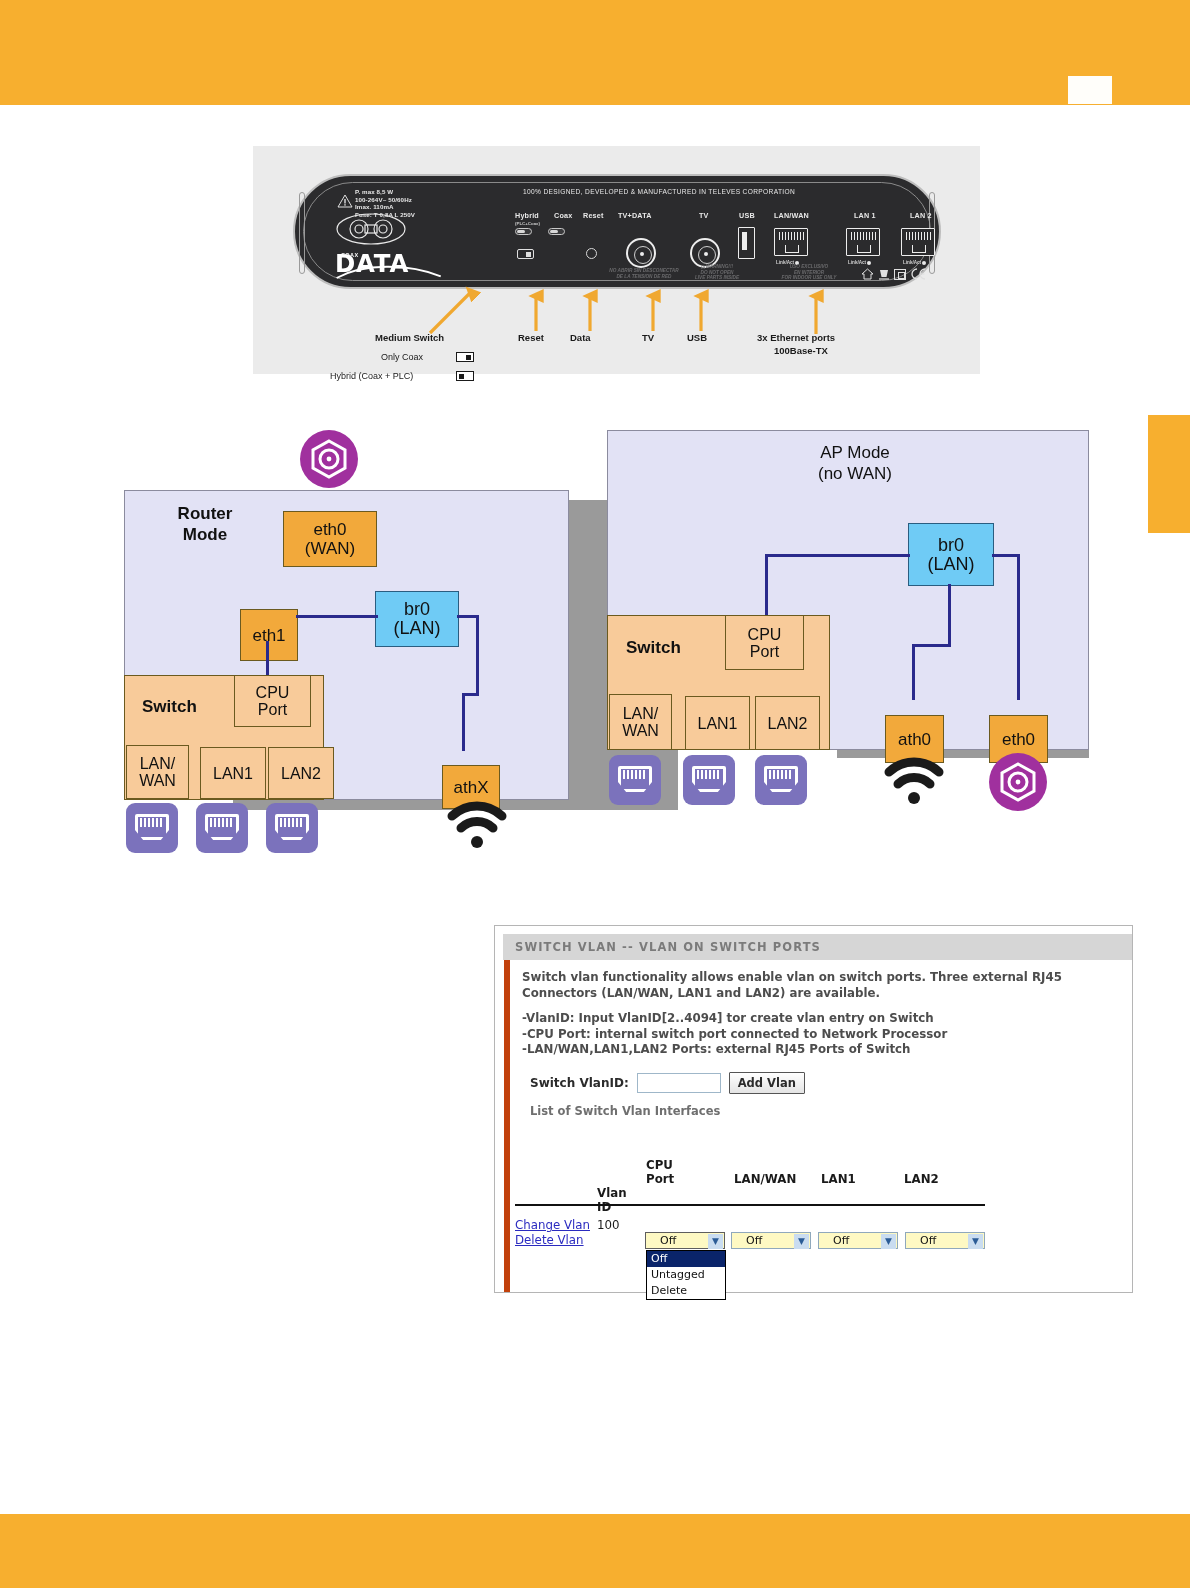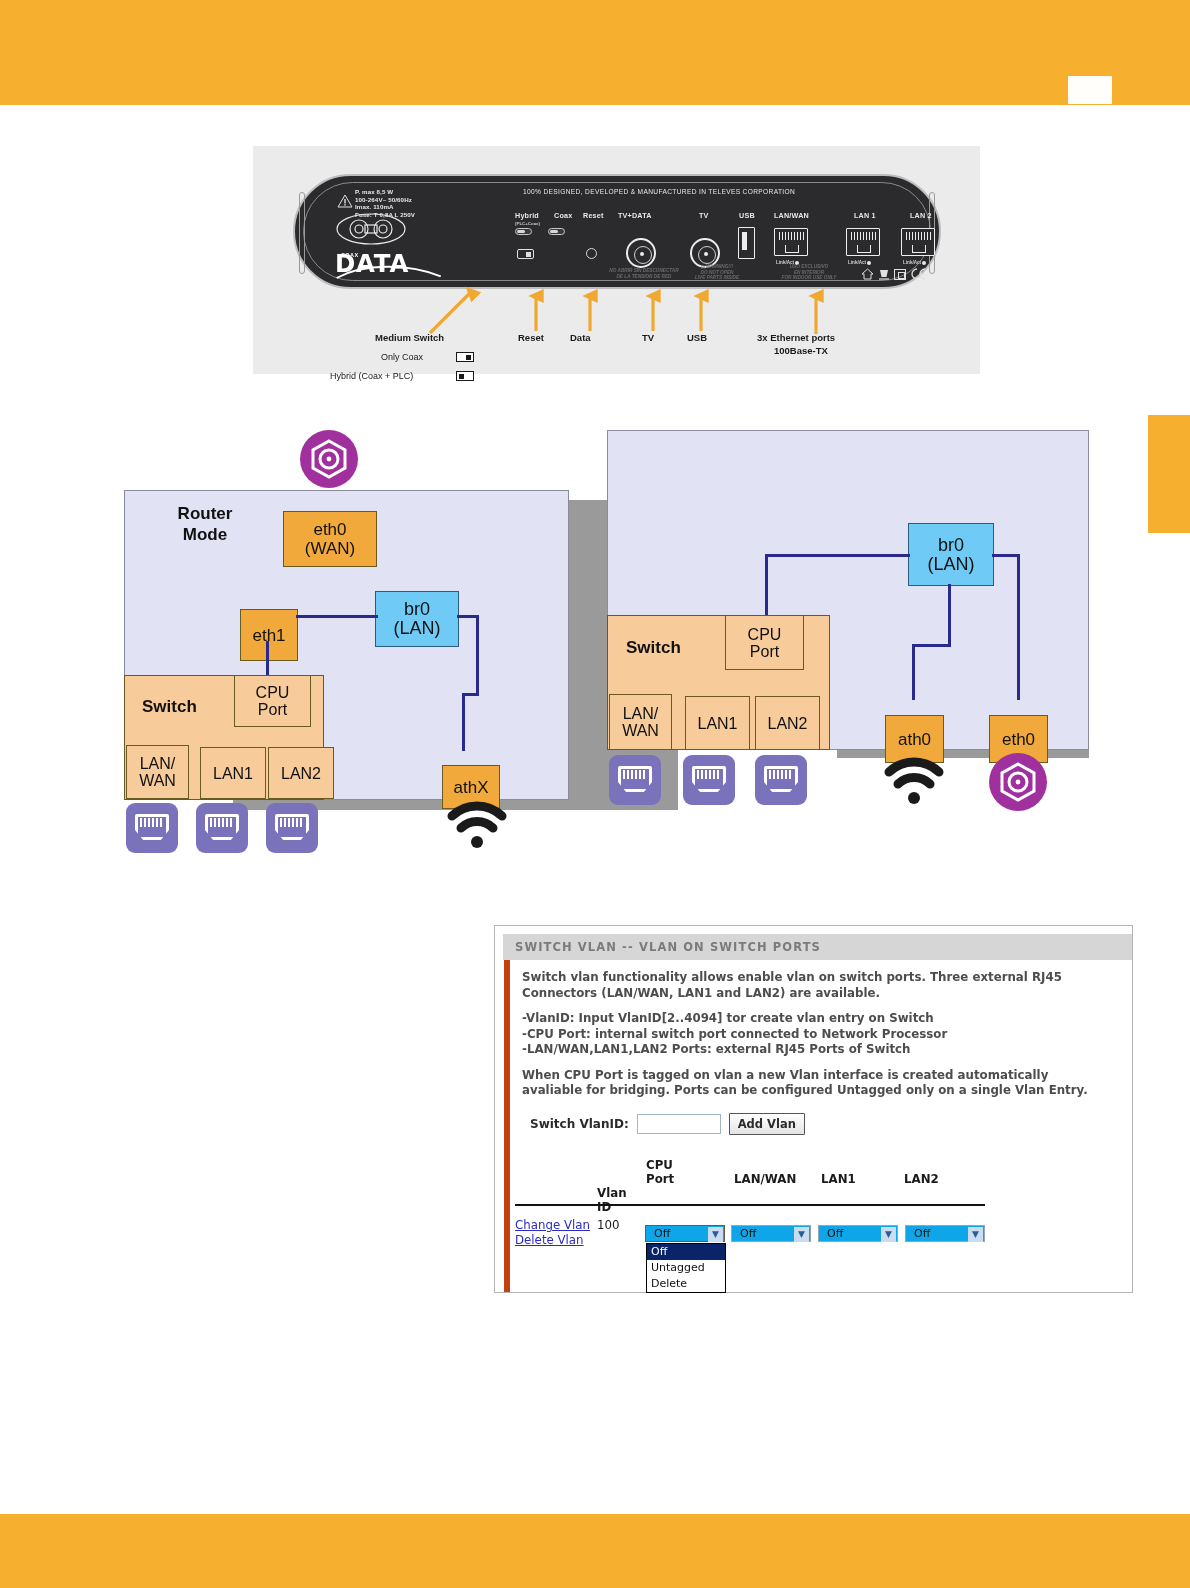--- a/index.html
+++ b/index.html
@@ -278,23 +278,23 @@
   .vt-links{
     position:absolute; left:0; top:2px; font-size:11.8px; line-height:14.5px;
     font-family:"DejaVu Sans", sans-serif;
   }
   .vt-links a{ color:#2B2BC0; text-decoration:underline; display:block; cursor:pointer;}
   .vt-vid{
     position:absolute; left:82px; top:2px; color:#1a1a1a; font-size:11.8px;
     font-family:"DejaVu Sans", sans-serif;
   }
   .sel{
-    position:absolute; top:9px; width:80px; height:17px;
-    border:1px solid #8FA8BC; background:#0ea5e9;
-    font-size:11px; color:#111; padding-left:8px; line-height:15px;
+    position:absolute; top:16px; width:80px; height:17px;
+    border:1px solid #8FA8BC; background:#fef9c3;
+    font-size:11px; color:#111; padding-left:14px; line-height:15px;
     font-family:"DejaVu Sans", sans-serif;
   }
   .sel .arrow{
     position:absolute; right:1px; top:1px; width:15px; height:15px;
     background:#C9DCF0; display:flex; align-items:center; justify-content:center;
     color:#2B5C96; font-size:9px;
   }
   .sel.open{ border:1px solid #5E5E5E; }
   .sel-list{
     position:absolute; left:0; top:17px; width:80px;
@@ -517,20 +517,22 @@
     <path d="M15 28 A23 23 0 0 1 47 28" stroke="#1a1a1a" stroke-width="9" fill="none" stroke-linecap="round"></path>
     <circle cx="31" cy="42" r="6" fill="#1a1a1a"></circle>
   </svg>
 </div>
 
 <div class="diag" style="left:595px;top:420px;width:500px;height:400px;">
 
   <div class="shadow-rect" style="left:242px;top:18px;width:252px;height:320px;"></div>
   <div class="outer-box" style="left:12px;top:10px;width:482px;height:320px;"></div>
 
+  <div class="diag-title plain" style="left:150px;top:22px;width:220px;white-space:pre-line;">AP Mode
+(no WAN)</div>
 
   <div class="box-blue" style="left:313px;top:103px;width:86px;height:63px;white-space:pre-line;">br0
 (LAN)</div>
 
   <div class="box-orange" style="left:290px;top:277px;width:59px;height:48px;">ath0</div>
   <div class="box-orange" style="left:394px;top:277px;width:59px;height:48px;">eth0</div>
 
   <div class="wire" style="left:170px;top:134px;width:145px;height:3px;"></div>
   <div class="wire" style="left:170px;top:134px;width:3px;height:62px;"></div>
   <div class="wire" style="left:353px;top:164px;width:3px;height:62px;"></div>
@@ -579,28 +581,28 @@
 <div class="vlan-panel">
   <div class="vlan-titlebar">
     <span>SWITCH VLAN -- VLAN ON SWITCH PORTS</span>
   </div>
 
   <div class="vlan-body">
     <p class="vlan-p">Switch vlan functionality allows enable vlan on switch ports. Three external RJ45 Connectors (LAN/WAN, LAN1 and LAN2) are available.</p>
     <p class="vlan-p" style="white-space:pre-line;">-VlanID: Input VlanID[2..4094] tor create vlan entry on Switch
 -CPU Port: internal switch port connected to Network Processor
 -LAN/WAN,LAN1,LAN2 Ports: external RJ45 Ports of Switch</p>
-    <p class="vlan-p tight">When CPU Port is tagged on vlan a new Vlan interface is created automatically avaliable for bridging. Ports can be configured Untagged only on a single Vlan Entry.</p>
 
     <div class="vlan-form">
       <label>Switch VlanID:</label>
       <input class="vlan-input" type="text" value="" placeholder="" style="">
       <button class="vlan-btn">Add Vlan</button>
     </div>
 
+    <div class="vlan-sub">List of Switch Vlan Interfaces</div>
   </div>
 
   <div class="vlan-table">
     <div class="vt-head">
       <div class="th" style="left:82px;top:0;margin-top:28px;">Vlan
 ID</div>
       <div class="th" style="left:131px;top:0;">CPU
 Port</div>
       <div class="th" style="left:219px;top:14px;">LAN/WAN</div>
       <div class="th" style="left:306px;top:14px;">LAN1</div>

